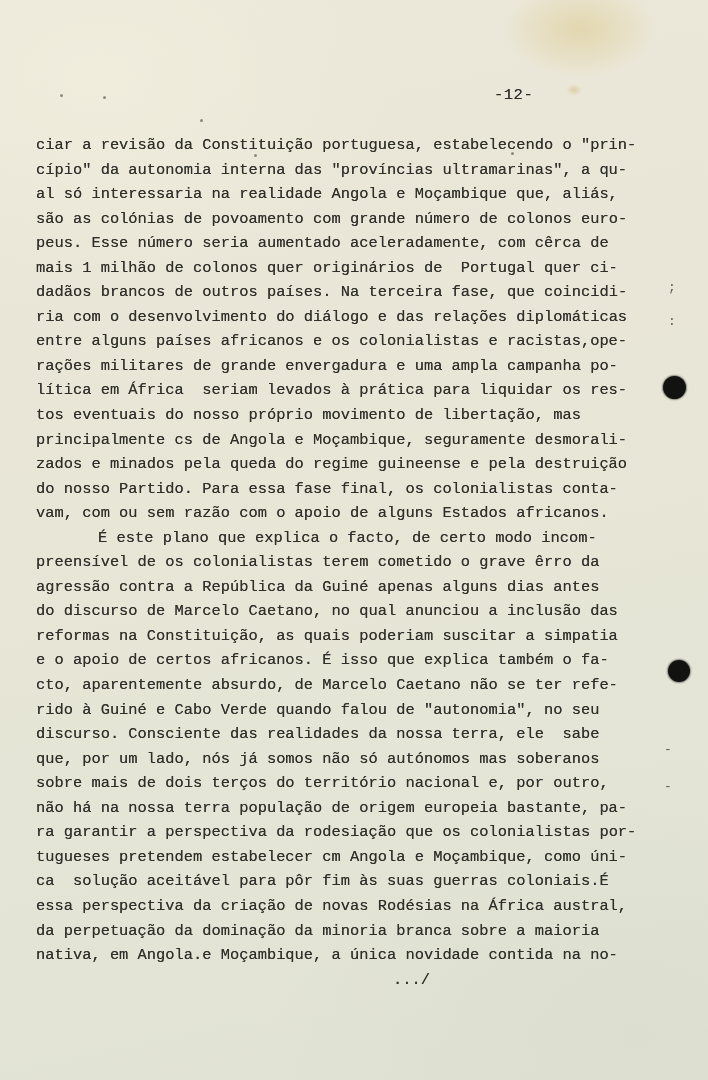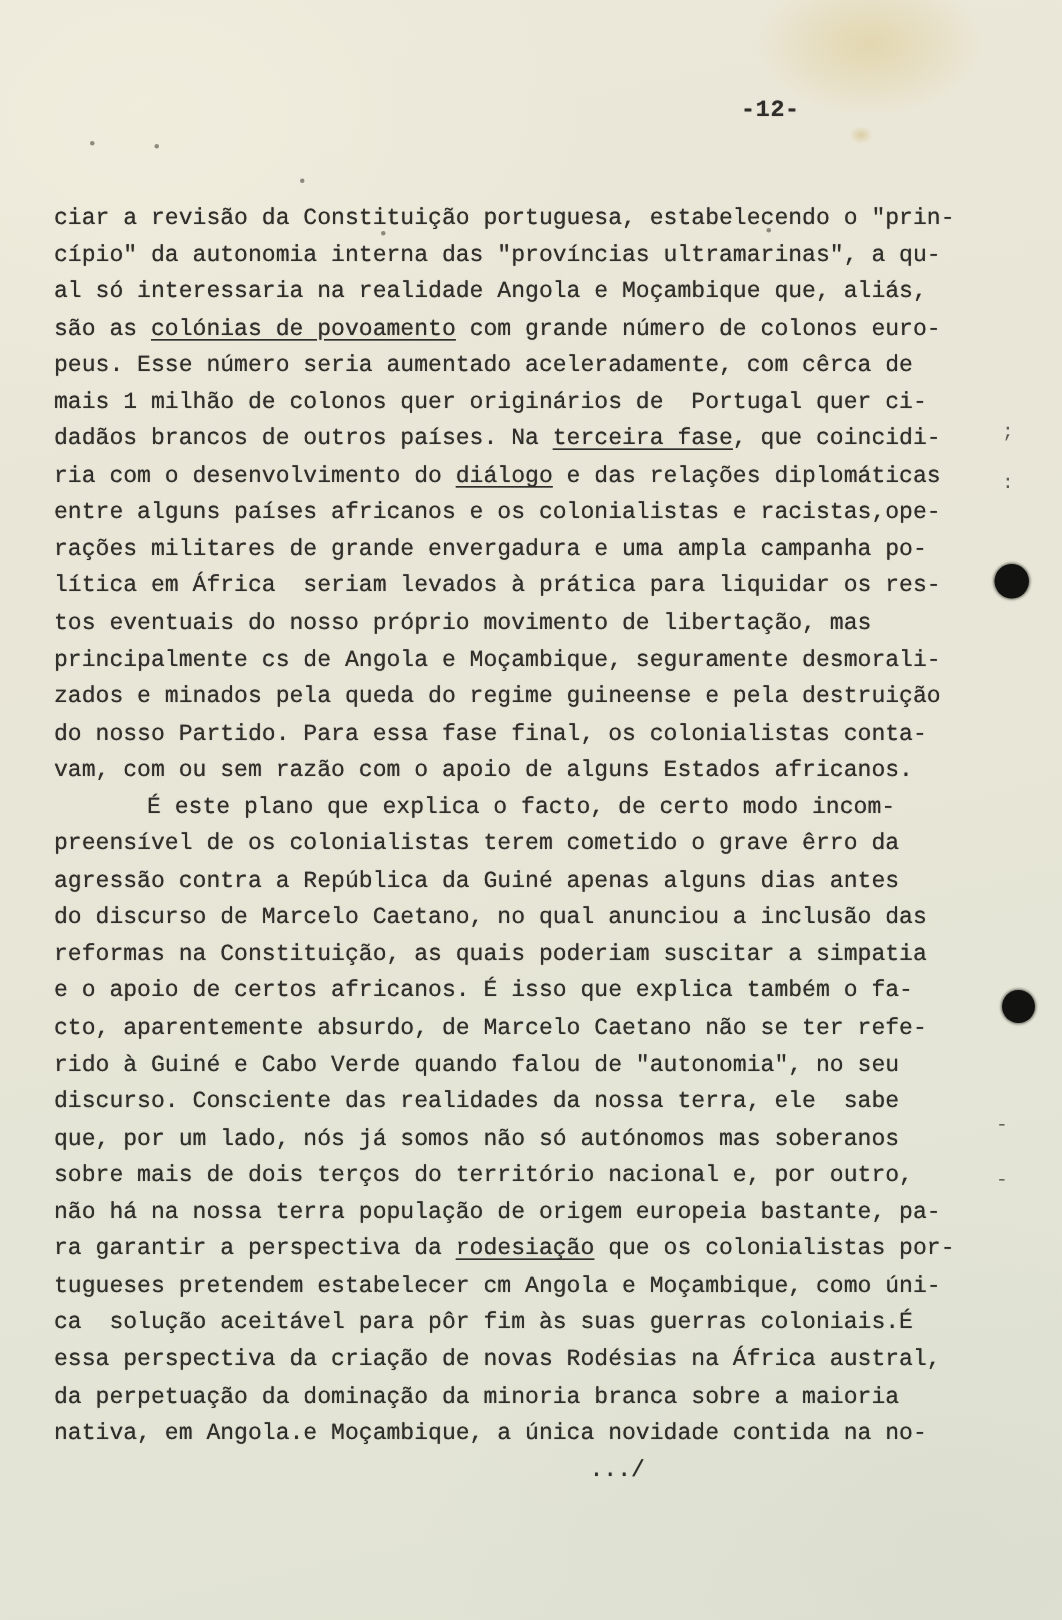--- a/index.html
+++ b/index.html
@@ -19,33 +19,32 @@
     background:radial-gradient(ellipse at center, rgba(207,177,80,.30), rgba(207,177,80,.12) 45%, rgba(207,177,80,0) 72%);
     border-radius:50%;
     pointer-events:none;
   }
   .stain-2{
     position:absolute;left:566px;top:84px;width:16px;height:12px;
     background:radial-gradient(ellipse at center, rgba(190,160,70,.35), rgba(190,160,70,0) 70%);
     border-radius:50%;
   }
   .page-number{
-    position:absolute;left:494px;top:64px;
+    position:absolute;left:494px;top:86px;
     font-size:15.5px;letter-spacing:.5px;
     text-shadow:0 0 .6px rgba(45,44,40,.75);
-    font-weight:bold;
   }
   .text-body{
     position:absolute;left:36px;top:133px;width:630px;
     font-size:15.4px;line-height:24.55px;
     text-shadow:0 0 .6px rgba(45,44,40,.7);
     white-space:pre-wrap;
   }
   .line{height:24.55px;white-space:pre;}
-  .underlined{text-decoration:underline;text-underline-offset:3px;}
+  .underlined{text-underline-offset:3px;}
   .punch{
     position:absolute;border-radius:50%;background:#121210;
     box-shadow:0 0 1.5px 1px rgba(20,20,16,.45);
   }
   .punch-1{left:663px;top:376px;width:23px;height:23px;}
   .punch-2{left:668px;top:660px;width:22px;height:22px;}
   .scan-mark{
     position:absolute;font-size:13px;color:#3a3a34;opacity:.8;
     font-family:"Liberation Mono","DejaVu Sans Mono",monospace;
   }

